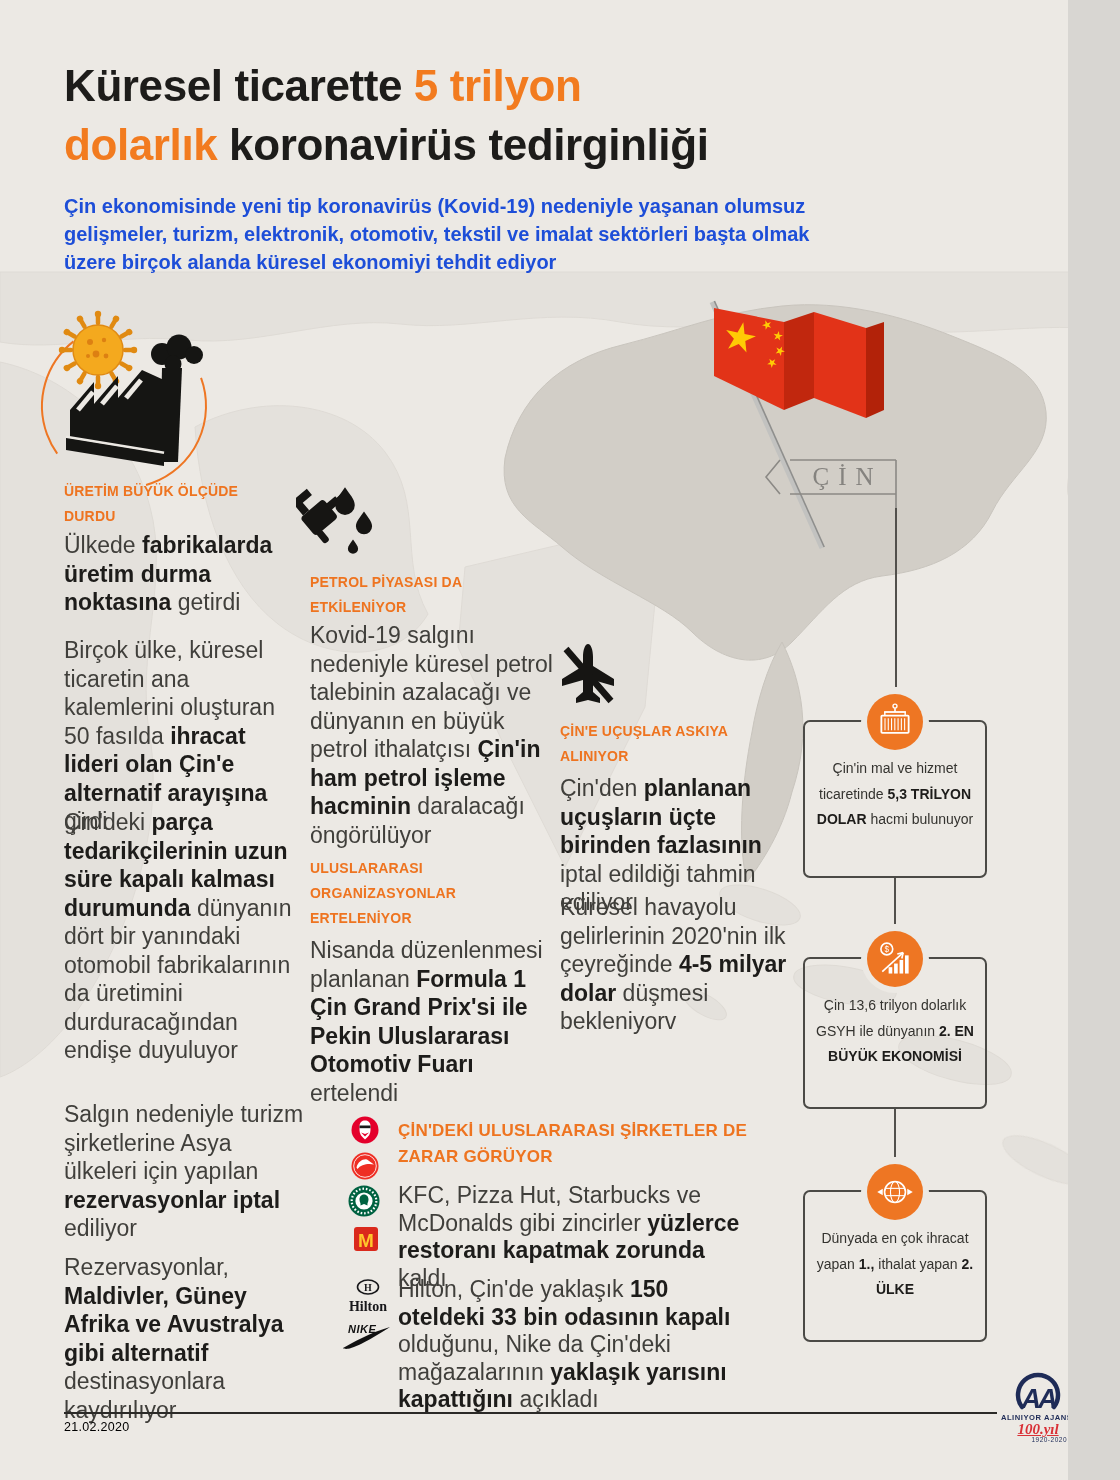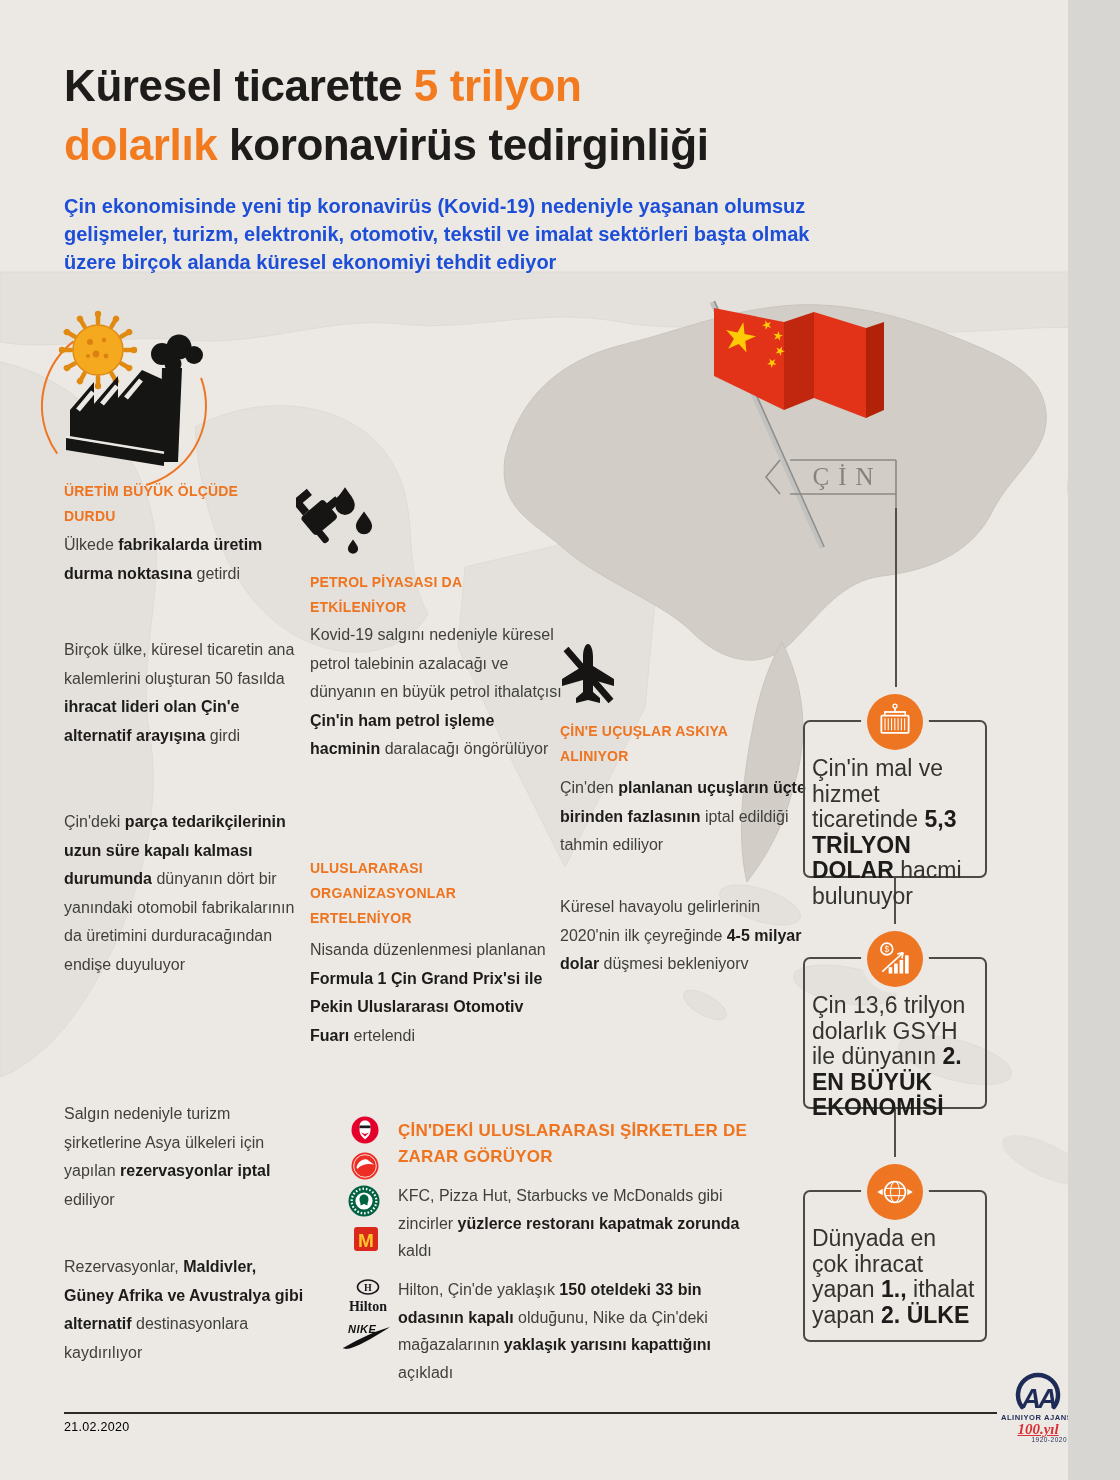--- a/index.html
+++ b/index.html
@@ -12,32 +12,32 @@
   .map{position:absolute;left:0;top:0;}
 
   
   .title{left:64px;top:56px;width:740px;font-size:44px;line-height:59px;font-weight:700;
          letter-spacing:-0.4px;color:#1D1C1A;}
   .title .hl{color:#F27B1F;}
   .intro{left:64px;top:192px;width:770px;font-size:20px;line-height:28px;font-weight:700;color:#1d4ed8;}
 
   
   .sec-h{color:#EE7420;font-weight:700;font-size:14px;line-height:25px;letter-spacing:0.2px;}
-  .body{font-size:16px;line-height:28.5px;color:#403F3B;font-weight:400;}
+  .body{font-size:23px;line-height:28.5px;color:#403F3B;font-weight:400;}
   .body .b, .card-text .b{font-weight:700;color:#1D1C1A;}
 
   
   .cin-text{position:absolute;left:26px;top:17px;width:106px;text-align:center;font-size:25px;
             letter-spacing:9px;padding-left:9px;color:#85837F;box-sizing:border-box;font-family:Liberation Serif, serif;}
 
   
   .card{position:absolute;width:184px;border:2px solid #4B4A46;border-radius:7px;box-sizing:border-box;}
   .card-circle{position:absolute;left:50%;top:-28px;margin-left:-28px;width:56px;height:56px;border-radius:50%;
                background:#EE7623;box-shadow:0 0 0 6px #ECE9E4;display:flex;align-items:center;justify-content:center;}
-  .card-text{padding:34px 7px 0;font-size:23px;line-height:25.5px;color:#34332F;}
+  .card-text{padding:34px 7px 0;text-align:center;font-size:14px;line-height:25.5px;color:#34332F;}
   .vline{position:absolute;width:2px;background:#52504C;}
 
   
   .rule{left:64px;top:1412px;width:933px;height:2px;background:#2B2A27;}
   .date{left:64px;top:1420px;font-size:12.5px;color:#000000;letter-spacing:0.3px;}
   .aa{left:999px;top:1368px;width:78px;text-align:center;}
   .aa-name{font-size:7.6px;font-weight:700;color:#1E2B57;letter-spacing:0.55px;margin-top:1px;}
   .aa-100{font-family:"Liberation Serif",serif;font-style:italic;font-weight:700;font-size:15px;color:#D93036;line-height:14px;text-decoration:underline;}
   .aa-years{font-size:6.5px;color:#1E2B57;letter-spacing:0.5px;text-align:right;padding-right:10px;}
 </style>

